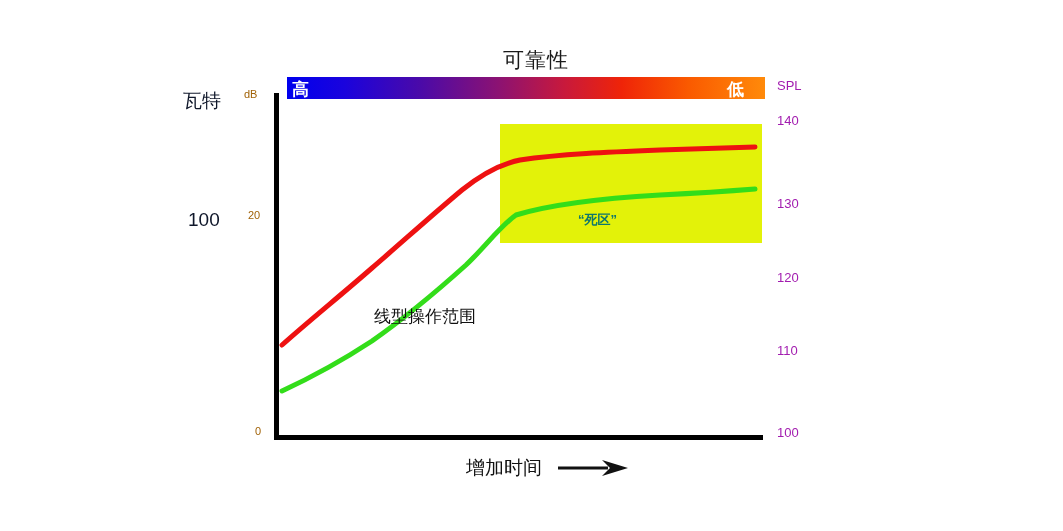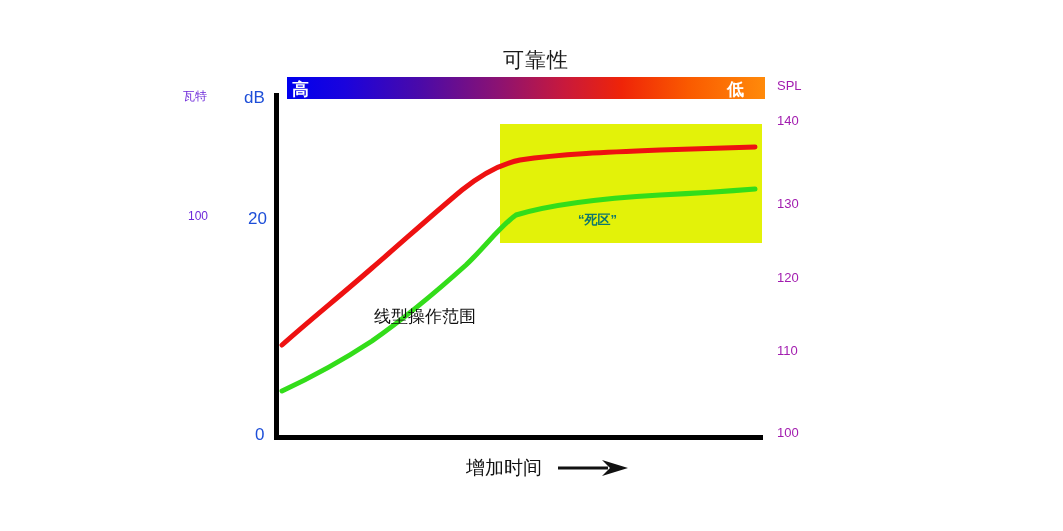--- a/index.html
+++ b/index.html
@@ -78,27 +78,27 @@
   #x-axis {
     left: 274px;
     top: 435px;
     width: 489px;
     height: 5px;
     background: #000000;
   }
 
   
   .lab-watt {
-    color: #6d28d9;
-    font-size: 12px;
+    color: #0f172a;
+    font-size: 19px;
     white-space: nowrap;
   }
   .lab-db {
-    color: #1d4ed8;
-    font-size: 17px;
+    color: #a16207;
+    font-size: 11px;
     white-space: nowrap;
   }
   #watt-unit-label  { left: 183px; top: 88px; }
   #db-unit-label    { left: 244px; top: 88px; }
   #watt-tick-100    { left: 188px; top: 209px; }
   #db-tick-20       { left: 248px; top: 209px; }
   #db-tick-0        { left: 255px; top: 425px; }
 
   
   .lab-spl {

